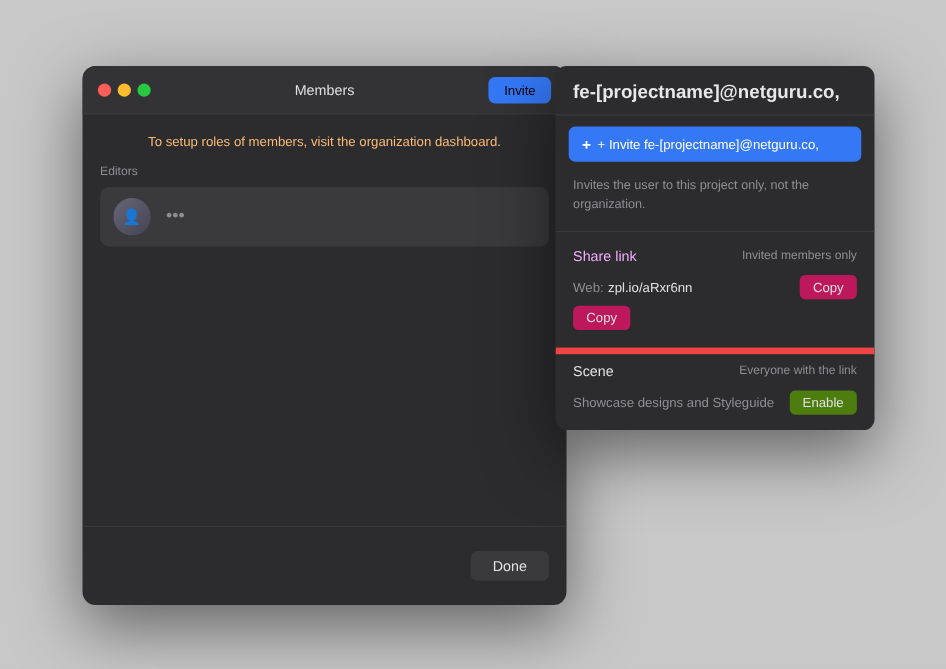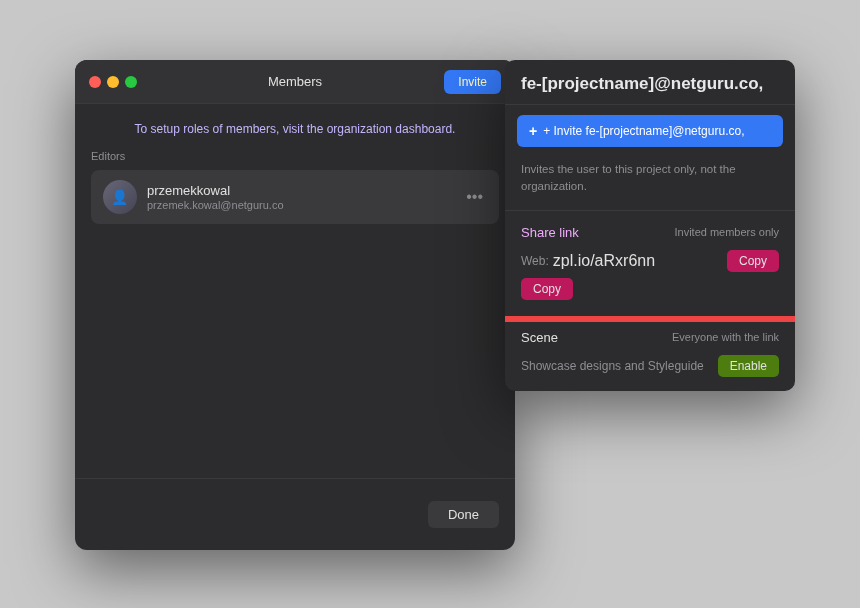--- a/index.html
+++ b/index.html
@@ -61,34 +61,34 @@
     .modal-title {
       font-size: 13px;
       font-weight: 500;
       color: #e0e0e0;
     }
 
     .invite-btn-header {
       position: absolute;
       right: 14px;
       background: #3478f6;
-      color: #fef9c3;
+      color: #000000;
       border: none;
       border-radius: 6px;
       padding: 5px 14px;
       font-size: 12px;
       font-weight: 500;
       cursor: pointer;
     }
 
     .modal-notice {
       text-align: center;
       padding: 18px 20px 14px;
       font-size: 12px;
-      color: #c4b5fd;
+      color: #fdba74;
     }
 
     .modal-body {
       flex: 1;
       padding: 0 16px;
     }
 
     .section-label {
       font-size: 11px;
       color: #8e8e93;
@@ -255,21 +255,21 @@
       justify-content: space-between;
       margin-bottom: 6px;
     }
 
     .share-link-text {
       font-size: 12px;
       color: #8e8e93;
     }
 
     .share-link-value {
-      font-size: 16px;
+      font-size: 12px;
       color: #e0e0e0;
     }
 
     .copy-btn {
       background: #be185d;
       color: #e0e0e0;
       border: none;
       border-radius: 5px;
       padding: 4px 12px;
       font-size: 12px;
@@ -342,24 +342,20 @@
   </div>
 
   <div class="modal-notice">To setup roles of members, visit the organization dashboard.</div>
 
   <div class="modal-body">
     <div class="section-label">Editors</div>
     <div class="member-row">
       <div class="member-avatar">
         <div class="avatar-img">👤</div>
       </div>
-      <div class="member-info">
-        <div class="member-name">przemekkowal</div>
-        <div class="member-email">przemek.kowal@netguru.co</div>
-      </div>
       <button class="member-menu-btn">•••</button>
     </div>
   </div>
 
   <div class="modal-footer">
     <button class="done-btn">Done</button>
   </div>
 </div>
 
 <div class="dropdown-panel">

